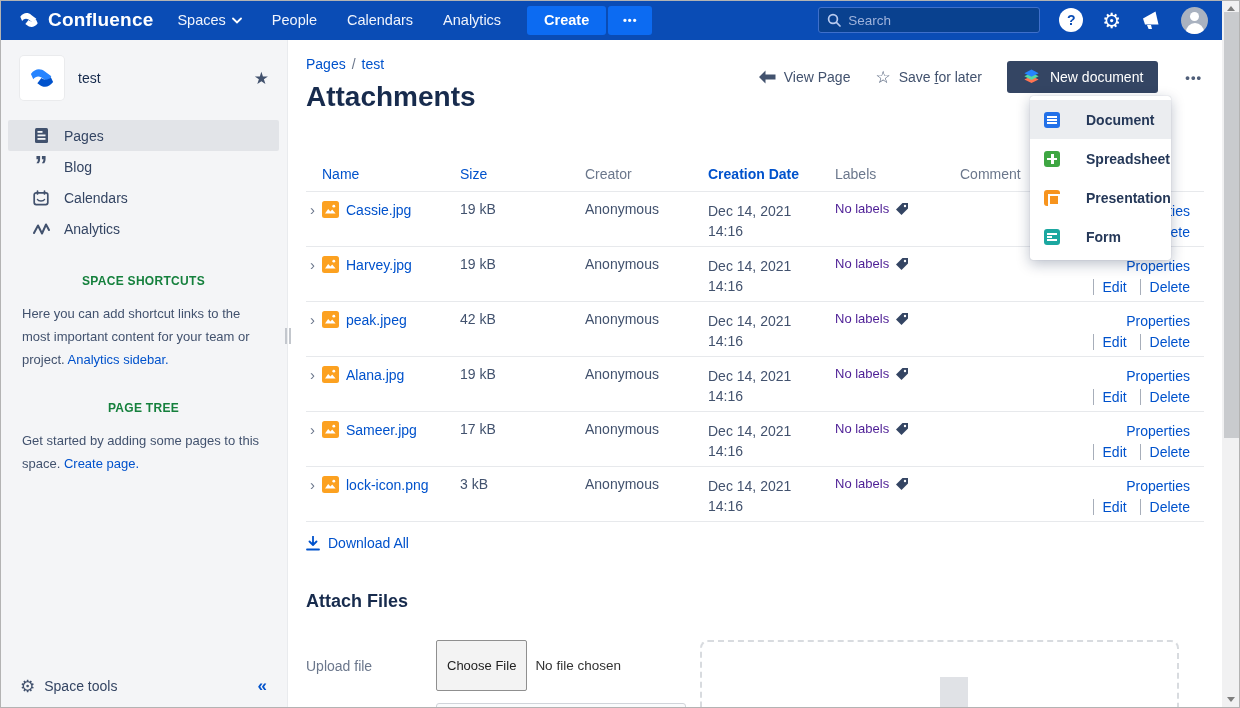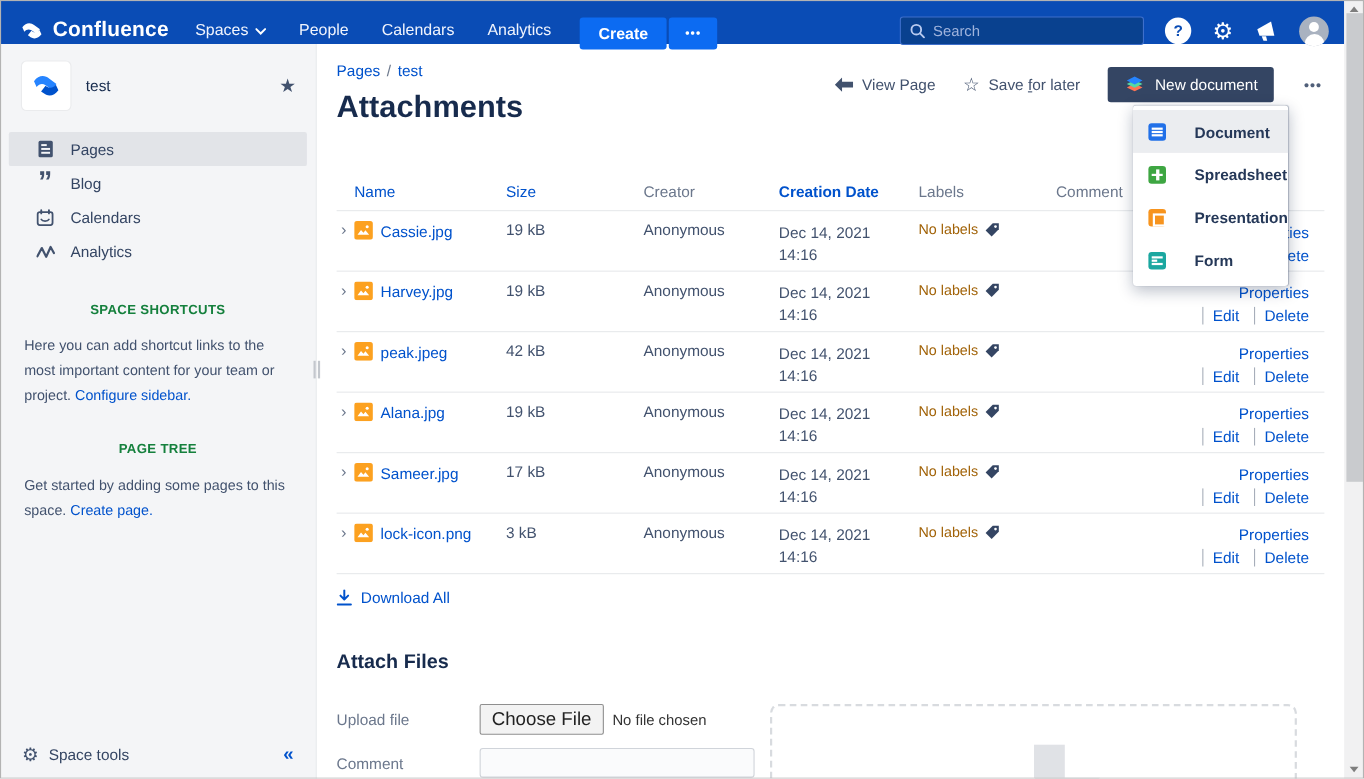--- a/index.html
+++ b/index.html
@@ -1,21 +1,21 @@
 <!DOCTYPE html>
 <html><head>
 <meta charset="utf-8">
 <style>
   * { margin:0; padding:0; box-sizing:border-box; }
   html,body { width:1240px; height:708px; font-family:"Liberation Sans", sans-serif; background:#fff; overflow:hidden; }
   .window { position:relative; width:1240px; height:708px; background:#fff; overflow:hidden; }
   .frame { position:absolute; inset:0; border:1px solid #b3b3b3; pointer-events:none; z-index:200; }
 
   
-  .navbar { position:absolute; top:0; left:0; width:1222px; height:40px; background:#0a4cb5; display:flex; padding:16px 14px 0 18px; color:#fff; z-index:60; }
+  .navbar { position:absolute; top:0; left:0; width:1222px; height:40px; background:#0a4cb5; display:flex; align-items:center; padding:0 14px 0 18px; color:#fff; z-index:60; }
   .brand { display:flex; align-items:center; gap:8px; margin-right:24px; }
   .brand-logo { width:22px; height:22px; }
   .brand-name { font-size:19px; font-weight:700; letter-spacing:.2px; }
   .nav-menu { display:flex; align-items:center; gap:30px; font-size:14.5px; }
   .nav-item { display:flex; align-items:center; gap:6px; cursor:pointer; color:#f0f4fd; }
   .nav-btns { display:flex; margin-left:26px; gap:2px; }
   .btn-create { background:#0c6bf2; color:#fff; border:none; font-weight:700; font-size:14.5px; height:29px; padding:0 17px; border-radius:3px; font-family:inherit; cursor:pointer; }
   .btn-navmore { background:#0c6bf2; color:#fff; border:none; font-weight:700; font-size:11px; letter-spacing:1px; height:29px; width:44px; border-radius:3px; font-family:inherit; cursor:pointer; }
   .nav-right { margin-left:auto; display:flex; align-items:center; gap:19px; }
   .search-box { width:222px; height:26px; background:#09418f; border:1px solid #3e6fcb; border-radius:3px; display:flex; align-items:center; padding:0 8px; gap:7px; }
@@ -75,35 +75,35 @@
   .th-link { color:#0052cc; cursor:pointer; text-decoration:none; }
   .th-sorted { font-weight:700; }
   .th-plain { color:#6b778c; }
   .t-head .first { padding-left:16px; }
   .t-row { height:55px; border-bottom:1px solid #e7e9ec; font-size:14px; align-items:start; padding-top:9px; }
   .cell-name { display:flex; align-items:center; gap:7px; padding-left:4px; }
   .chev { color:#6b778c; font-size:15px; line-height:1; cursor:pointer; }
   .file-link { color:#0052cc; text-decoration:none; cursor:pointer; }
   .cell-plain { color:#42526e; }
   .cell-date { color:#42526e; line-height:20px; }
-  .cell-labels { display:flex; align-items:center; gap:6px; color:#a16207; font-size:13px; }
+  .cell-labels { display:flex; align-items:center; gap:6px; color:#4c1d95; font-size:13px; }
   .cell-actions { text-align:right; padding-right:14px; line-height:20px; }
   .cell-actions a { color:#0052cc; text-decoration:none; cursor:pointer; }
   .act2 { margin-top:1px; }
   .sep { border-left:1px solid #a7aeba; padding-left:9px; margin-left:9px; }
   .download-row { margin-top:13px; display:flex; align-items:center; gap:8px; }
   .download-row a { color:#0052cc; font-size:14px; text-decoration:none; cursor:pointer; }
 
   
   .attach-h { margin-top:40px; font-size:18px; font-weight:700; color:#172b4d; }
   .attach-body { margin-top:28px; display:flex; }
   .aform { width:394px; }
   .frow { display:flex; align-items:center; margin-bottom:12px; }
   .flabel { width:130px; color:#6b778c; font-size:14px; padding-right:14px; }
-  .choose-btn { font-family:inherit; font-size:17px; color:#222; background:#f3f3f3; border:1px solid #8f8f8f; border-radius:2px; padding:3px 10px; cursor:pointer; }
+  .choose-btn { font-family:inherit; font-size:13px; color:#222; background:#f3f3f3; border:1px solid #8f8f8f; border-radius:2px; padding:17px 10px; cursor:pointer; }
   .nofile { font-size:13.5px; color:#333; margin-left:8px; }
   .comment-input { width:250px; height:27px; border:1px solid #d0d4da; background:#fafbfc; border-radius:3px; font-family:inherit; font-size:13px; padding:0 7px; outline:none; }
   .dropzone { flex:1; margin-right:25px; height:150px; border:2px dashed #d8dbdf; border-radius:8px; position:relative; }
   .dz-arrow { position:absolute; left:50%; top:35px; transform:translateX(-50%); width:0; }
   .dz-arrow .stem { width:28px; height:30px; background:#e0e2e6; margin:0 auto; }
   .dz-arrow .head { width:0; height:0; border-left:30px solid transparent; border-right:30px solid transparent; border-top:26px solid #e0e2e6; margin:0 auto; }
 
   
   .dropdown { position:absolute; top:96px; left:1030px; width:141px; background:#fff; border-radius:3px; box-shadow:0 4px 14px rgba(9,30,66,.28), 0 0 1px rgba(9,30,66,.3); z-index:90; padding:4px 0; }
   .dd-item { display:flex; align-items:center; gap:26px; height:39px; padding:0 14px; cursor:pointer; }
@@ -219,21 +219,21 @@
           <svg width="17" height="14" viewBox="0 0 17 14">
               <path d="M1 11 L5 3.5 L9 11.5 L13 2.5 L16 8" fill="none" stroke="#42526e" stroke-width="2" stroke-linecap="round" stroke-linejoin="round"></path>
             </svg>
         </span>
         <span>Analytics</span>
       </div>
     </nav>
 
     <div class="sb-section">
       <div class="sb-heading">SPACE SHORTCUTS</div>
-      <p class="sb-para"><span>Here you can add shortcut links to the most important content for your team or project. </span><a class="sb-link">Configure sidebar.</a></p>
+      <p class="sb-para"><span>Here you can add shortcut links to the most important content for your team or project. </span><a class="sb-link">Analytics sidebar.</a></p>
     </div>
     <div class="sb-section">
       <div class="sb-heading">PAGE TREE</div>
       <p class="sb-para"><span>Get started by adding some pages to this space. </span><a class="sb-link">Create page.</a></p>
     </div>
 
     <div class="sidebar-foot">
       <span class="foot-gear">⚙</span>
       <span>Space tools</span>
       <span class="collapse">«</span>

